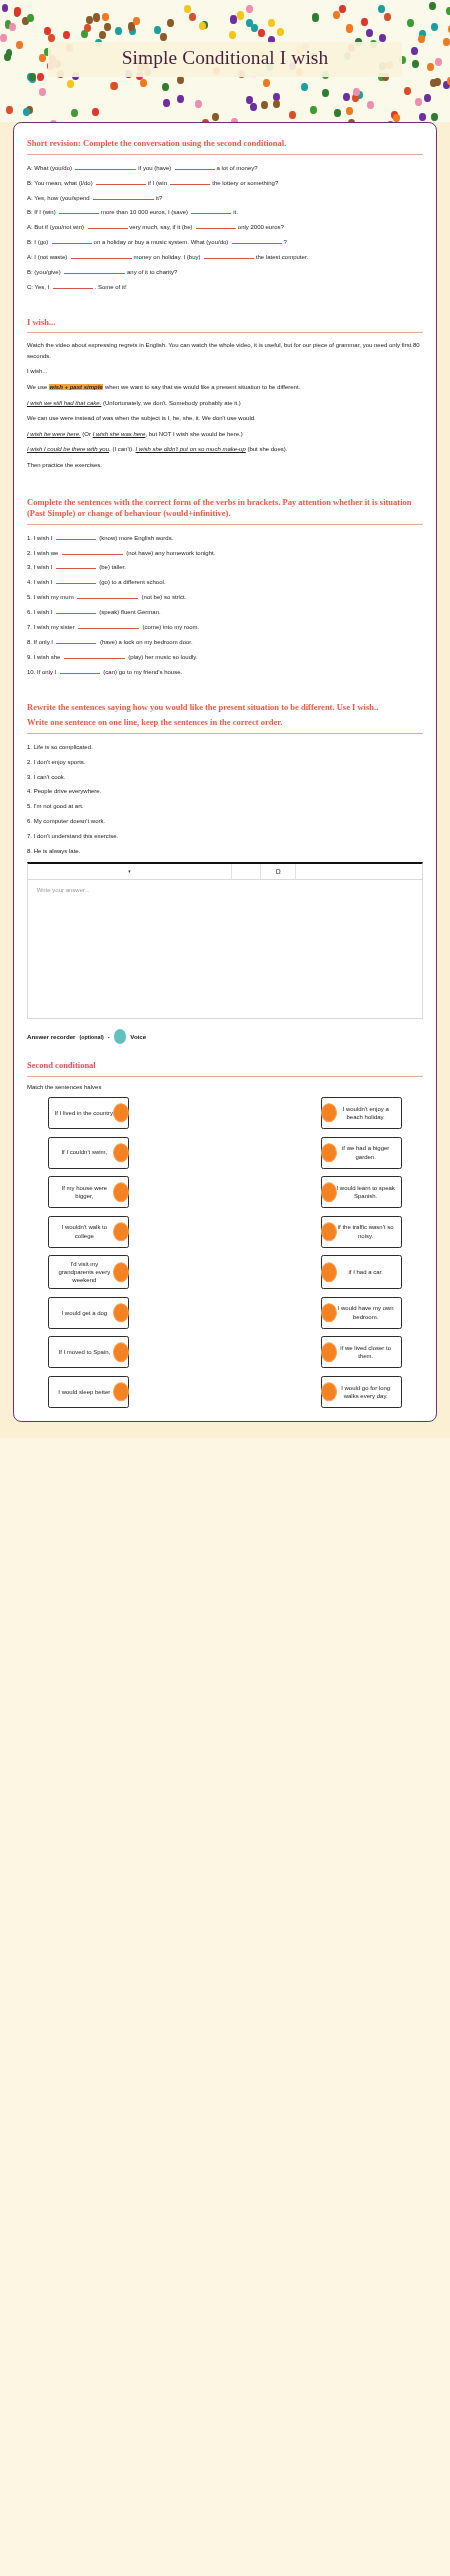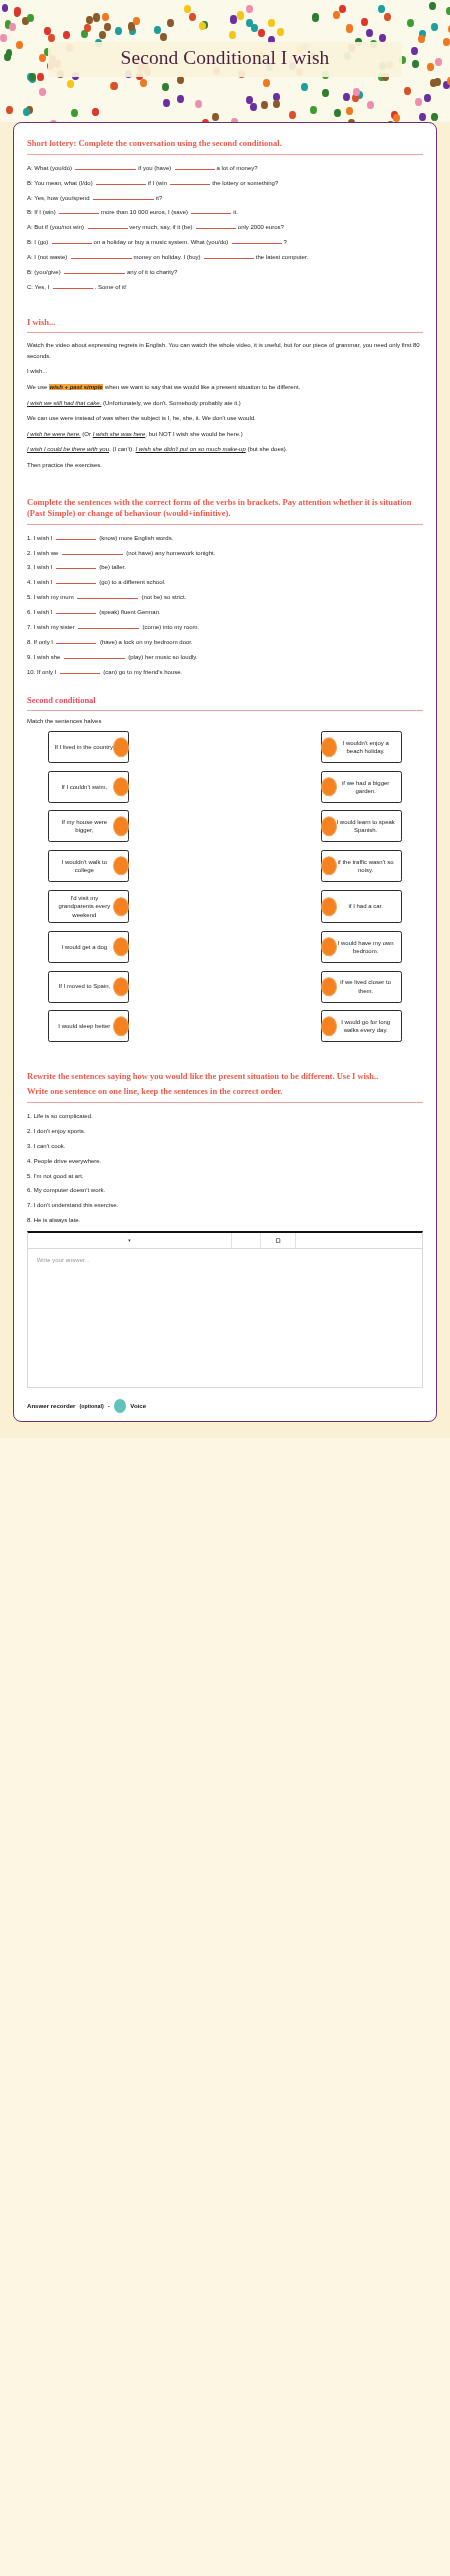--- a/index.html
+++ b/index.html
@@ -413,29 +413,29 @@
       <div class="confetti-dot" style="left: 4.3px; top: 53px; background: rgb(47, 125, 50);"></div>
       <div class="confetti-dot" style="left: 84px; top: 24px; background: rgb(217, 79, 43);"></div>
       <div class="confetti-dot" style="left: 435px; top: 58px; background: rgb(239, 143, 176);"></div>
       <div class="confetti-dot" style="left: 273px; top: 100px; background: rgb(139, 90, 43);"></div>
       <div class="confetti-dot" style="left: 302px; top: 43px; background: rgb(239, 143, 176);"></div>
       <div class="confetti-dot" style="left: 66px; top: 44px; background: rgb(217, 79, 43);"></div>
       <div class="confetti-dot" style="left: 418px; top: 35px; background: rgb(240, 120, 32);"></div>
       <div class="confetti-dot" style="left: 144px; top: 68px; background: rgb(139, 90, 43);"></div>
     </div>
   <div class="title-plate">
-    <h1>Second Conditional I wish</h1>
+    <h1>Simple Conditional I wish</h1>
   </div>
 </div>
 
 <div class="page-wrap">
 <div class="outer-card">
 
   <div class="section">
-    <h2 class="sec-title">Short lottery: Complete the conversation using the second conditional.</h2>
+    <h2 class="sec-title">Short revision: Complete the conversation using the second conditional.</h2>
     <div class="rule"></div>
     <div id="ex1-lines">
           <p class="line"><span>A: What (you/do) </span><span class="blank b-xl"></span><span>if you (have) </span><span class="blank b-md"></span><span>a lot of money? </span></p>
           <p class="line"><span>B: You mean, what (I/do) </span><span class="blank b-lg"></span><span>if I (win </span><span class="blank b-md"></span><span>the lottery or something? </span></p>
           <p class="line"><span>A: Yes, how (you/spend </span><span class="blank b-xl"></span><span>it? </span></p>
           <p class="line"><span>B: If I (win) </span><span class="blank b-md"></span><span>more than 10 000 euros, I (save) </span><span class="blank b-md"></span><span>it. </span></p>
           <p class="line"><span>A: But if (you/not win) </span><span class="blank b-md"></span><span>very much, say, if it (be) </span><span class="blank b-md"></span><span>only 2000 euros? </span></p>
           <p class="line"><span>B: I (go) </span><span class="blank b-md"></span><span>on a holiday or buy a music system. What (you/do) </span><span class="blank b-lg"></span><span>? </span></p>
           <p class="line"><span>A: I (not waste) </span><span class="blank b-xl"></span><span>money on holiday. I (buy) </span><span class="blank b-lg"></span><span>the latest computer. </span></p>
           <p class="line"><span>B: (you/give) </span><span class="blank b-xl"></span><span>any of it to charity? </span></p>
@@ -482,108 +482,20 @@
           <p class="line"><span>4. I wish I </span><span class="blank b-md"></span><span> (go) to a different school.</span></p>
           <p class="line"><span>5. I wish my mum </span><span class="blank b-xl"></span><span> (not be) so strict.</span></p>
           <p class="line"><span>6. I wish I </span><span class="blank b-md"></span><span> (speak) fluent German.</span></p>
           <p class="line"><span>7. I wish my sister </span><span class="blank b-xl"></span><span> (come) into my room.</span></p>
           <p class="line"><span>8. If only I </span><span class="blank b-md"></span><span> (have) a lock on my bedroom door.</span></p>
           <p class="line"><span>9. I wish she </span><span class="blank b-xl"></span><span> (play) her music so loudly.</span></p>
           <p class="line"><span>10. If only I </span><span class="blank b-md"></span><span> (can) go to my friend's house.</span></p>
         </div>
   </div>
 
-  <div class="section tight">
-    <h2 class="sec-title crimson">Second conditional</h2>
-    <div class="rule"></div>
-    <p class="match-intro">Match the sentences halves</p>
-    <div class="match-grid" id="match-grid">
-          <div class="match-row">
-            <div class="card">
-              <span>If I lived in the country,</span>
-              <span class="dot"></span>
-            </div>
-            <div class="card right">
-              <span class="dot"></span>
-              <span>I wouldn't enjoy a beach holiday.</span>
-            </div>
-          </div>
-          <div class="match-row">
-            <div class="card">
-              <span>If I couldn't swim,</span>
-              <span class="dot"></span>
-            </div>
-            <div class="card right">
-              <span class="dot"></span>
-              <span>if we had a bigger garden.</span>
-            </div>
-          </div>
-          <div class="match-row">
-            <div class="card">
-              <span>If my house were bigger,</span>
-              <span class="dot"></span>
-            </div>
-            <div class="card right">
-              <span class="dot"></span>
-              <span>I would learn to speak Spanish.</span>
-            </div>
-          </div>
-          <div class="match-row">
-            <div class="card">
-              <span>I wouldn't walk to college</span>
-              <span class="dot"></span>
-            </div>
-            <div class="card right">
-              <span class="dot"></span>
-              <span>if the traffic wasn't so noisy.</span>
-            </div>
-          </div>
-          <div class="match-row">
-            <div class="card">
-              <span>I'd visit my grandparents every weekend</span>
-              <span class="dot"></span>
-            </div>
-            <div class="card right">
-              <span class="dot"></span>
-              <span>if I had a car.</span>
-            </div>
-          </div>
-          <div class="match-row">
-            <div class="card">
-              <span>I would get a dog</span>
-              <span class="dot"></span>
-            </div>
-            <div class="card right">
-              <span class="dot"></span>
-              <span>I would have my own bedroom.</span>
-            </div>
-          </div>
-          <div class="match-row">
-            <div class="card">
-              <span>If I moved to Spain,</span>
-              <span class="dot"></span>
-            </div>
-            <div class="card right">
-              <span class="dot"></span>
-              <span>if we lived closer to them.</span>
-            </div>
-          </div>
-          <div class="match-row">
-            <div class="card">
-              <span>I would sleep better</span>
-              <span class="dot"></span>
-            </div>
-            <div class="card right">
-              <span class="dot"></span>
-              <span>I would go for long walks every day.</span>
-            </div>
-          </div>
-        </div>
-  </div>
-
   <div class="section">
     <h2 class="sec-title">Rewrite the sentences saying how you would like the present situation to be different. Use I wish..</h2>
     <h2 class="sec-title">Write one sentence on one line, keep the sentences in the correct order.</h2>
     <div class="rule"></div>
     <div id="ex3-items">
           <p class="line">1. Life is so complicated.</p>
           <p class="line">2. I don't enjoy sports.</p>
           <p class="line">3. I can't cook.</p>
           <p class="line">4. People drive everywhere.</p>
           <p class="line">5. I'm not good at art.</p>
@@ -607,15 +519,103 @@
 
     <div class="recorder-row">
       <span>Answer recorder</span>
       <span class="opt">(optional)</span>
       <span>-</span>
       <span class="rec-circle"></span>
       <span>Voice</span>
     </div>
   </div>
 
+  <div class="section tight">
+    <h2 class="sec-title crimson">Second conditional</h2>
+    <div class="rule"></div>
+    <p class="match-intro">Match the sentences halves</p>
+    <div class="match-grid" id="match-grid">
+          <div class="match-row">
+            <div class="card">
+              <span>If I lived in the country,</span>
+              <span class="dot"></span>
+            </div>
+            <div class="card right">
+              <span class="dot"></span>
+              <span>I wouldn't enjoy a beach holiday.</span>
+            </div>
+          </div>
+          <div class="match-row">
+            <div class="card">
+              <span>If I couldn't swim,</span>
+              <span class="dot"></span>
+            </div>
+            <div class="card right">
+              <span class="dot"></span>
+              <span>if we had a bigger garden.</span>
+            </div>
+          </div>
+          <div class="match-row">
+            <div class="card">
+              <span>If my house were bigger,</span>
+              <span class="dot"></span>
+            </div>
+            <div class="card right">
+              <span class="dot"></span>
+              <span>I would learn to speak Spanish.</span>
+            </div>
+          </div>
+          <div class="match-row">
+            <div class="card">
+              <span>I wouldn't walk to college</span>
+              <span class="dot"></span>
+            </div>
+            <div class="card right">
+              <span class="dot"></span>
+              <span>if the traffic wasn't so noisy.</span>
+            </div>
+          </div>
+          <div class="match-row">
+            <div class="card">
+              <span>I'd visit my grandparents every weekend</span>
+              <span class="dot"></span>
+            </div>
+            <div class="card right">
+              <span class="dot"></span>
+              <span>if I had a car.</span>
+            </div>
+          </div>
+          <div class="match-row">
+            <div class="card">
+              <span>I would get a dog</span>
+              <span class="dot"></span>
+            </div>
+            <div class="card right">
+              <span class="dot"></span>
+              <span>I would have my own bedroom.</span>
+            </div>
+          </div>
+          <div class="match-row">
+            <div class="card">
+              <span>If I moved to Spain,</span>
+              <span class="dot"></span>
+            </div>
+            <div class="card right">
+              <span class="dot"></span>
+              <span>if we lived closer to them.</span>
+            </div>
+          </div>
+          <div class="match-row">
+            <div class="card">
+              <span>I would sleep better</span>
+              <span class="dot"></span>
+            </div>
+            <div class="card right">
+              <span class="dot"></span>
+              <span>I would go for long walks every day.</span>
+            </div>
+          </div>
+        </div>
+  </div>
+
 </div>
 </div>
 
 
 </body></html>

